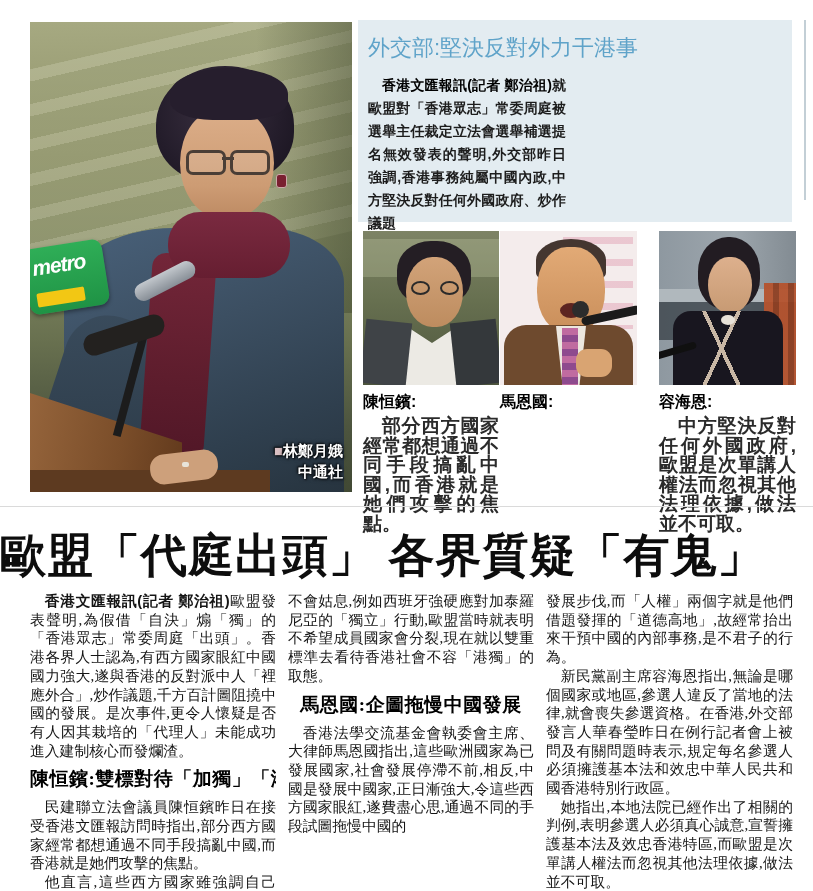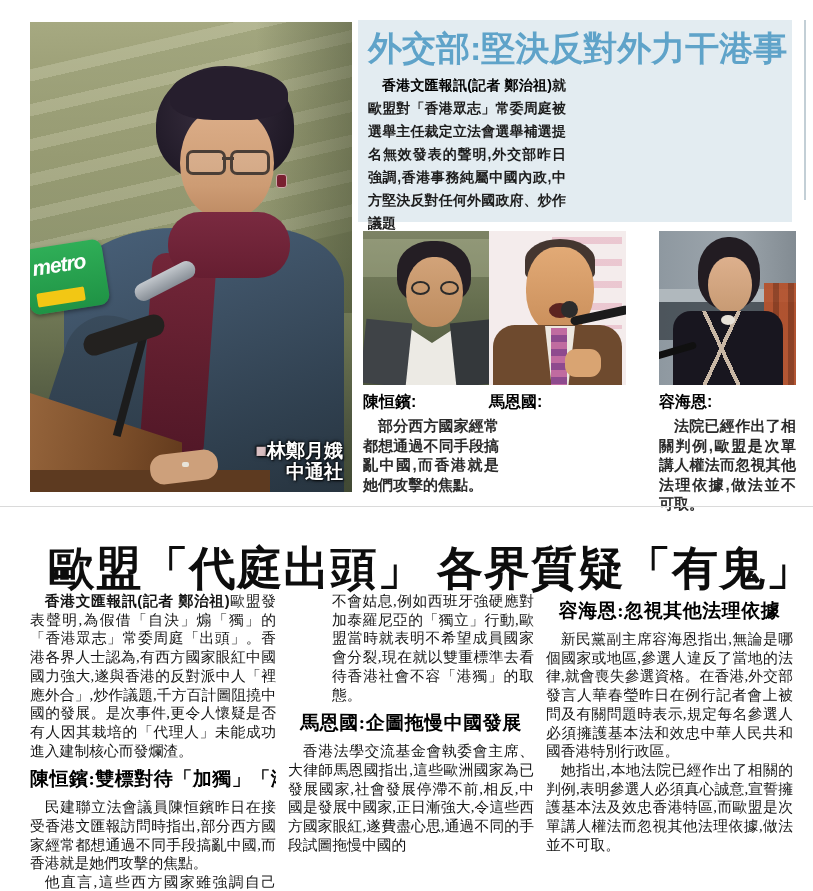--- a/index.html
+++ b/index.html
@@ -40,39 +40,39 @@
   .mp-podium2{left:0;top:448px;width:240px;height:22px;background:#5d3a20;}
   .mp-micstand{left:98px;top:298px;width:8px;height:118px;background:#1c1c1c;transform:rotate(15deg);}
   .mp-michead{left:102px;top:250px;width:66px;height:18px;border-radius:9px;transform:rotate(-27deg);
       background:linear-gradient(180deg,#c3c8cd,#878e96);}
   .mp-mic2{left:52px;top:302px;width:84px;height:22px;border-radius:11px;transform:rotate(-18deg);background:#23211f;}
   .metro{left:-4px;top:222px;width:80px;height:66px;border-radius:10px;transform:rotate(-9deg);
       background:linear-gradient(180deg,#2fae57 0%,#1f9345 100%);box-shadow:0 2px 4px rgba(0,0,0,.4);}
   .metro-word{position:absolute;left:8px;top:8px;color:#fff;font-weight:bold;font-style:italic;
       font-size:21px;letter-spacing:-1px;}
   .metro-bar{position:absolute;left:8px;bottom:7px;width:48px;height:14px;background:#f2c714;border-radius:2px;}
-  .mp-caption{right:9px;bottom:10px;text-align:right;color:#fff;font-weight:bold;font-size:19px;line-height:21px;
+  .mp-caption{right:9px;bottom:10px;text-align:right;color:#fff;font-weight:bold;font-size:15px;line-height:21px;
       text-shadow:-1px -1px 2px rgba(0,0,0,.85),1px 1px 2px rgba(0,0,0,.85),0 0 5px rgba(0,0,0,.6);}
   .mp-caption .marker{color:#d9bfc2;}
 
   
   .fm-box{left:358px;top:20px;width:434px;height:202px;background:#e3ecf1;box-sizing:border-box;padding:6px 10px 0 10px;}
-  .fm-headline{font-size:34px;line-height:44px;color:#5fa3c9;font-weight:bold;letter-spacing:0px;white-space:nowrap;}
+  .fm-headline{font-size:22px;line-height:44px;color:#5fa3c9;font-weight:normal;letter-spacing:0px;white-space:nowrap;}
   .fm-cols{display:flex;gap:14px;margin-top:4px;}
   .fm-col{width:198px;font-size:14px;line-height:23px;font-weight:600;color:#1d1d1d;text-align:justify;}
   .fm-col p{margin:0;}
   .fm-ind{text-indent:1em;}
   .fm-lead{font-weight:900;color:#000;}
   .right-rule{left:804px;top:20px;width:2px;height:180px;background:#c3cfd6;}
 
   
   .profile{top:231px;width:137px;}
   .pp{position:relative;width:100%;height:154px;overflow:hidden;}
   .pname{margin-top:7px;font-size:16px;font-weight:900;color:#000;}
-  .pquote{margin-top:3px;font-size:15px;line-height:19.5px;font-weight:600;color:#2b2b2b;
+  .pquote{margin-top:3px;font-size:19px;line-height:19.5px;font-weight:600;color:#2b2b2b;
       text-align:justify;text-indent:1em;}
   
   .p1-bg{left:0;top:0;width:100%;height:100%;background:linear-gradient(180deg,#7d8365 0%,#677050 45%,#4d553d 100%);}
   .p1-band{left:0;top:8px;width:100%;height:38px;background:rgba(200,205,170,.3);}
   .p1-hair{left:34px;top:10px;width:74px;height:64px;border-radius:46% 46% 40% 40%;background:#241e24;}
   .p1-face{left:43px;top:26px;width:57px;height:70px;border-radius:46%/50%;
       background:linear-gradient(180deg,#d2a379,#bd8c5f);}
   .p1-glasses{left:48px;top:50px;width:48px;height:15px;}
   .p1-glasses span{position:absolute;width:19px;height:14px;border:2px solid #2a2a2a;border-radius:50%;box-sizing:border-box;}
   .p1-glasses .r{right:0;}
@@ -105,28 +105,28 @@
   .p3-face{left:49px;top:26px;width:44px;height:56px;border-radius:46%/50%;
       background:linear-gradient(180deg,#ddb08d,#c79a73);}
   .p3-jacket{left:14px;top:80px;width:110px;height:75px;border-radius:18px 18px 0 0;background:#18161f;
       background-image:linear-gradient(115deg,transparent 44%,#c9b8a6 44%,#c9b8a6 47%,transparent 47%),
                        linear-gradient(65deg,transparent 44%,#c9b8a6 44%,#c9b8a6 47%,transparent 47%);}
   .p3-collar{left:62px;top:84px;width:14px;height:10px;border-radius:50%;background:#e8e2d8;}
   .p3-mic{left:-4px;top:116px;width:42px;height:7px;border-radius:4px;background:#101010;transform:rotate(-16deg);}
 
   
   .section-divider{left:0;top:506px;width:813px;height:1px;background:#dadada;}
-  .bottom-headline{left:0;top:536px;width:813px;height:66px;line-height:66px;text-align:right;
+  .bottom-headline{left:0;top:523px;width:813px;height:66px;line-height:66px;text-align:left;
       font-family:"Liberation Serif","DejaVu Serif",serif;font-weight:900;font-size:46px;color:#0d0d0d;
       letter-spacing:1px;white-space:nowrap;}
   .bcol{top:592px;width:246px;height:299px;overflow:hidden;
       font-family:"Liberation Serif","DejaVu Serif",serif;font-size:14.8px;line-height:18.7px;color:#151515;
       text-align:justify;}
   .bcol p{margin:0;text-indent:1em;}
-  .bcol p.cont{text-indent:0;margin-left:44px;}
+  .bcol p.cont{text-indent:0;}
   .bcol .sub{font-size:19px;line-height:22px;text-align:center;text-indent:0;font-weight:600;
       letter-spacing:.5px;margin:8px 0 8px 0;color:#000;white-space:nowrap;}
   .b-lead{font-family:"Liberation Sans","DejaVu Sans",sans-serif;font-weight:900;}
   .bcol1{left:30px;}
   .bcol2{left:288px;}
   .bcol3{left:546px;width:247px;}
 </style>
 </head>
 <body>
 
@@ -188,21 +188,21 @@
           <span class="r"></span>
         </div>
       <div class="abs p1-shirt"></div>
       <div class="abs p1-jkl"></div>
       <div class="abs p1-jkr"></div>
     </div>
     <div class="pname">陳恒鑌:</div>
     <div class="pquote">部分西方國家經常都想通過不同手段搞亂中國,而香港就是她們攻擊的焦點。</div>
   </div>
 
-  <div class="abs profile" style="left:489px;">
+  <div class="abs profile" style="left:500px;">
     <div class="pp">
       <div class="abs p2-bg"></div>
       <div class="abs p2-marks"></div>
       <div class="abs p2-hair"></div>
       <div class="abs p2-face"></div>
       <div class="abs p2-mouth"></div>
       <div class="abs p2-suit"></div>
       <div class="abs p2-shirt"></div>
       <div class="abs p2-lanyard"></div>
       <div class="abs p2-hand"></div>
@@ -218,38 +218,38 @@
       <div class="abs p3-desk"></div>
       <div class="abs p3-seats"></div>
       <div class="abs p3-orange"></div>
       <div class="abs p3-hair"></div>
       <div class="abs p3-face"></div>
       <div class="abs p3-jacket"></div>
       <div class="abs p3-collar"></div>
       <div class="abs p3-mic"></div>
     </div>
     <div class="pname">容海恩:</div>
-    <div class="pquote">法院已經作出了相關判例,歐盟是次單講人權法而忽視其他法理依據,做法並不可取。</div>
+    <div class="pquote">中方堅決反對任何外國政府,歐盟是次單講人權法而忽視其他法理依據,做法並不可取。</div>
   </div>
 
   <div class="abs section-divider"></div>
   <div class="abs bottom-headline">歐盟「代庭出頭」 各界質疑「有鬼」</div>
 
   <div class="abs bcol bcol1">
     <p><span class="b-lead">香港文匯報訊(記者 鄭治祖)</span><span>歐盟發表聲明,為假借「自決」煽「獨」的「香港眾志」常委周庭「出頭」。香港各界人士認為,有西方國家眼紅中國國力強大,遂與香港的反對派中人「裡應外合」,炒作議題,千方百計圖阻撓中國的發展。是次事件,更令人懷疑是否有人因其栽培的「代理人」未能成功進入建制核心而發爛渣。</span></p>
     <div class="sub">陳恒鑌:雙標對待「加獨」「港獨」</div>
     <p>民建聯立法會議員陳恒鑌昨日在接受香港文匯報訪問時指出,部分西方國家經常都想通過不同手段搞亂中國,而香港就是她們攻擊的焦點。</p>
     <p>他直言,這些西方國家雖強調自己「民主」、「自由」,但在面對分離分子時,都</p>
   </div>
 
   <div class="abs bcol bcol2">
     <p class="cont">不會姑息,例如西班牙強硬應對加泰羅尼亞的「獨立」行動,歐盟當時就表明不希望成員國家會分裂,現在就以雙重標準去看待香港社會不容「港獨」的取態。</p>
     <div class="sub">馬恩國:企圖拖慢中國發展</div>
     <p>香港法學交流基金會執委會主席、大律師馬恩國指出,這些歐洲國家為已發展國家,社會發展停滯不前,相反,中國是發展中國家,正日漸強大,令這些西方國家眼紅,遂費盡心思,通過不同的手段試圖拖慢中國的</p>
   </div>
 
   <div class="abs bcol bcol3">
-    <div class="sub">容海恩:忽視其他法理依據</div>
+    <p class="cont">發展步伐,而「人權」兩個字就是他們借題發揮的「道德高地」,故經常抬出來干預中國的內部事務,是不君子的行為。</p>
     <p>新民黨副主席容海恩指出,無論是哪個國家或地區,參選人違反了當地的法律,就會喪失參選資格。在香港,外交部發言人華春瑩昨日在例行記者會上被問及有關問題時表示,規定每名參選人必須擁護基本法和效忠中華人民共和國香港特別行政區。</p>
     <p>她指出,本地法院已經作出了相關的判例,表明參選人必須真心誠意,宣誓擁護基本法及效忠香港特區,而歐盟是次單講人權法而忽視其他法理依據,做法並不可取。</p>
   </div>
 
 </div>
 
 </body></html>

